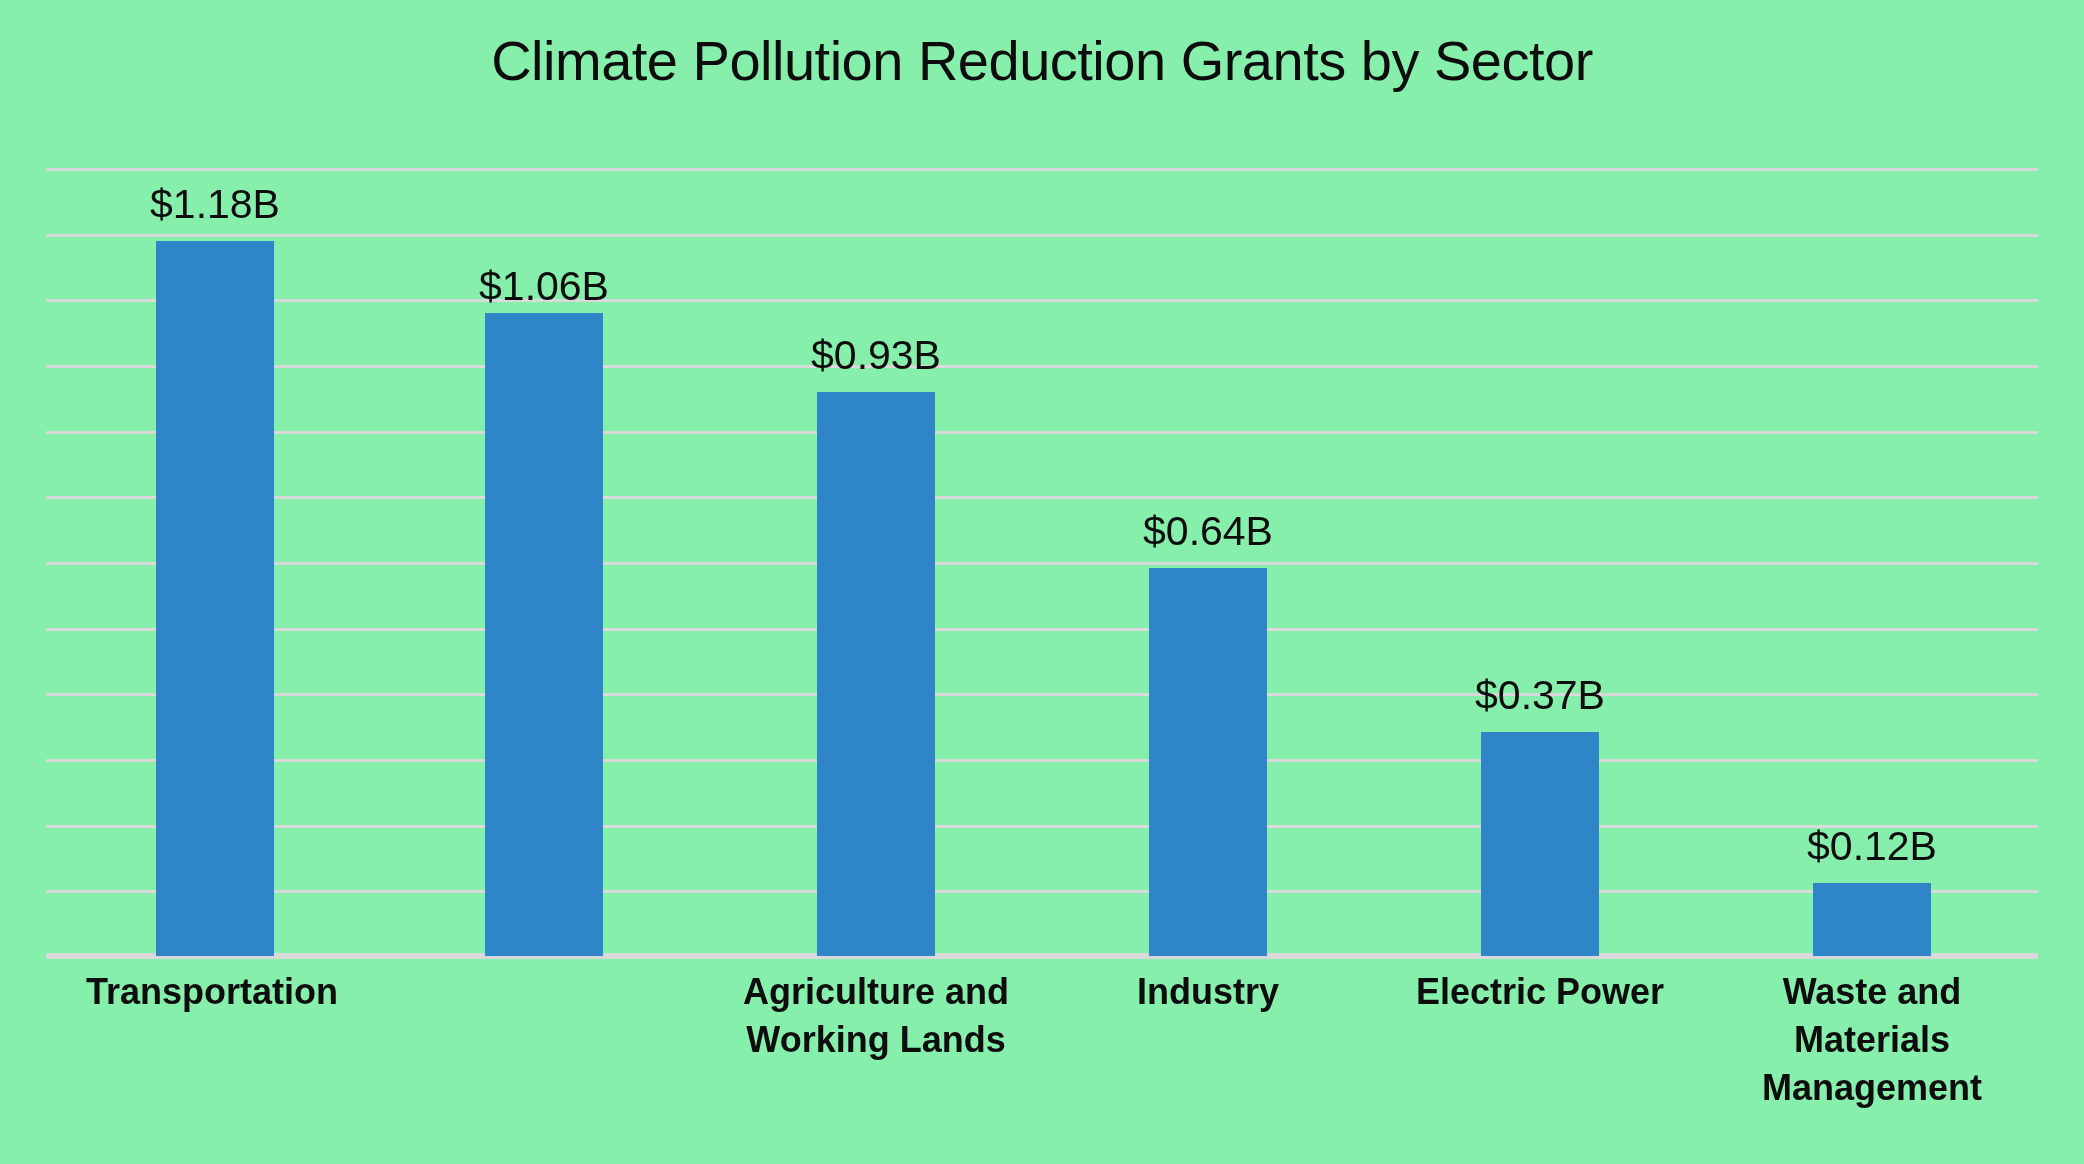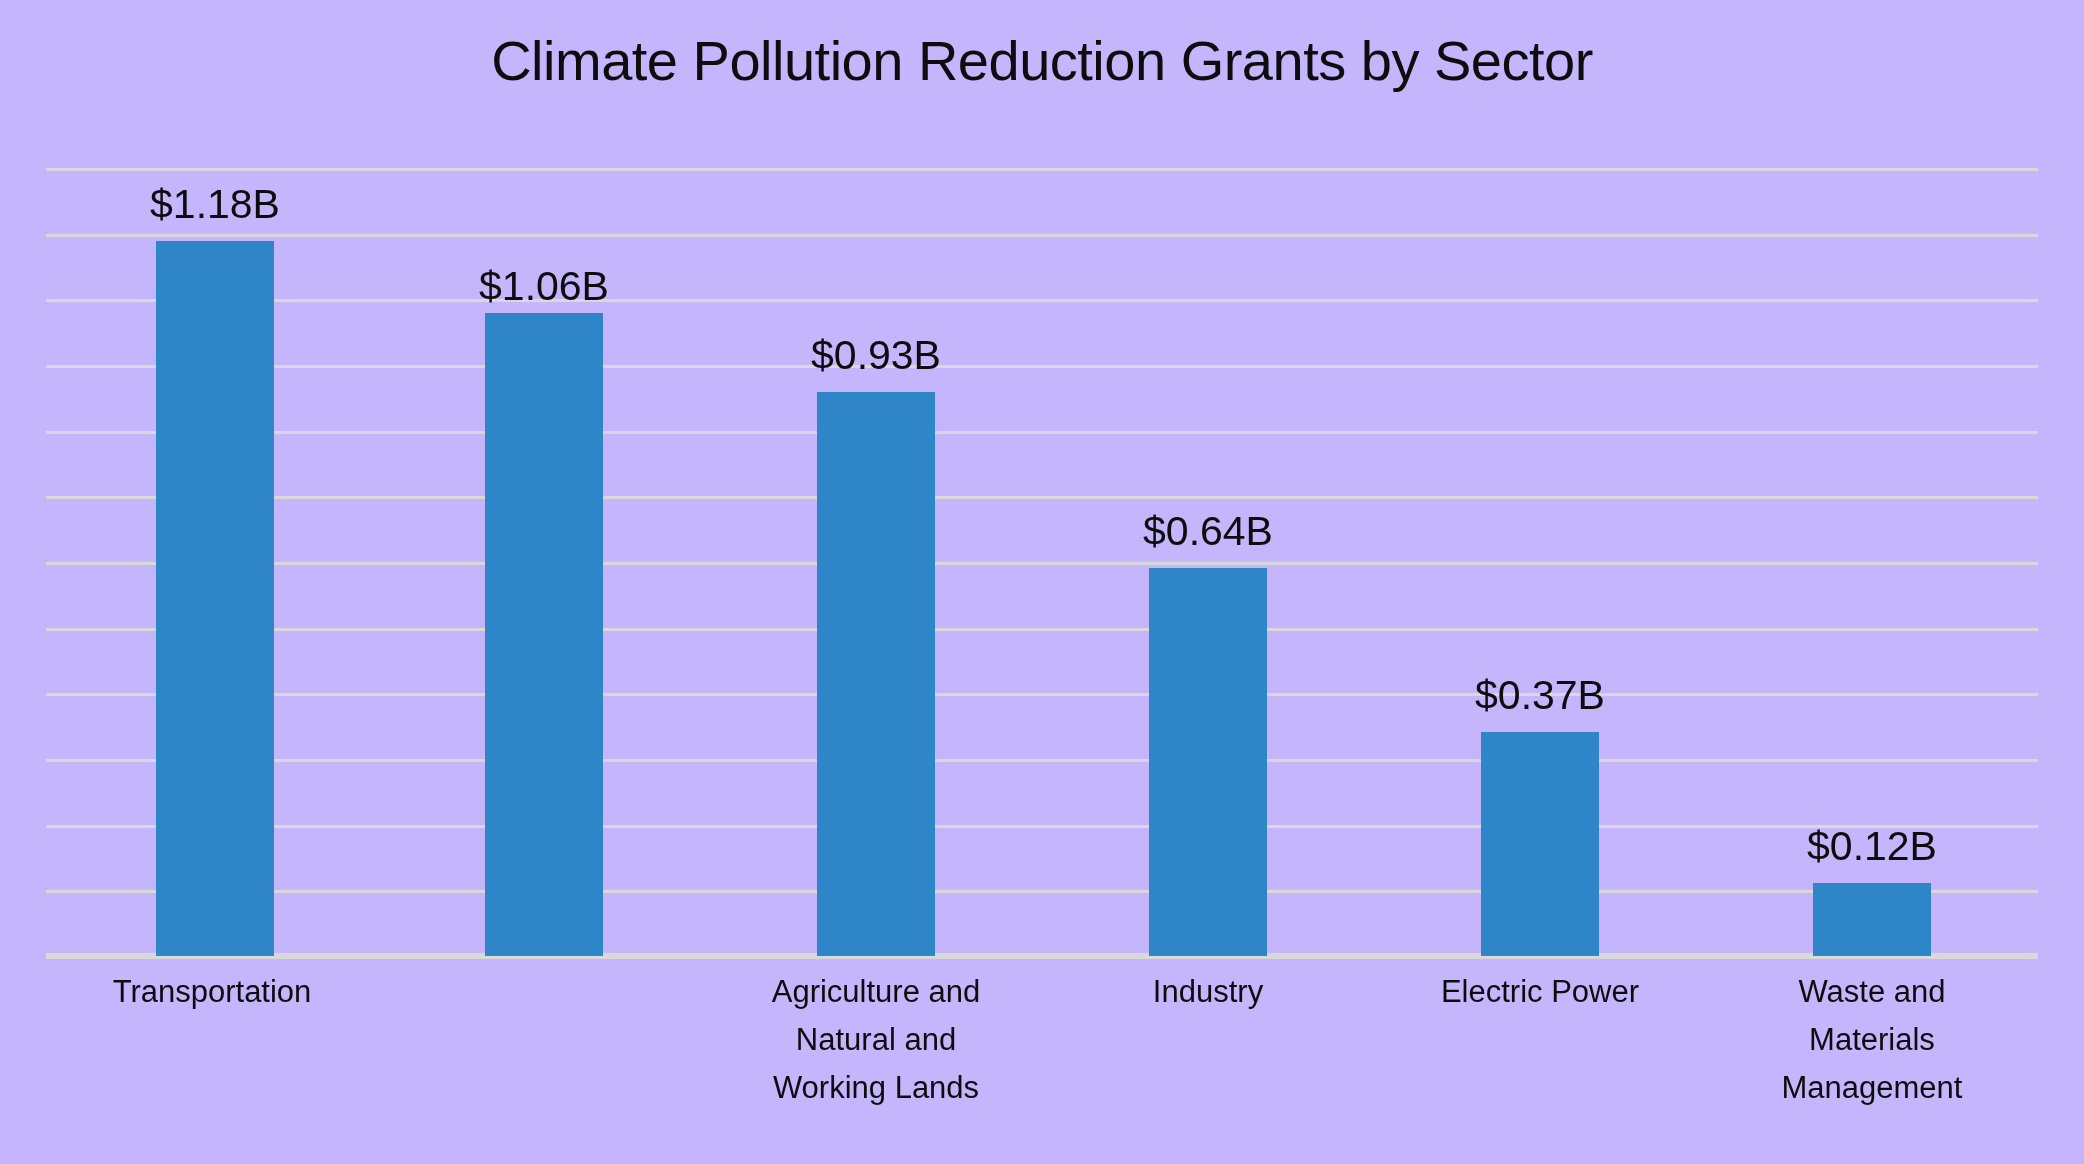--- a/index.html
+++ b/index.html
@@ -12,21 +12,21 @@
     height: 1164px;
     font-family: "Liberation Sans", sans-serif;
     color: #0d0d0d;
     overflow: hidden;
   }
 
   .chart-root {
     position: relative;
     width: 2084px;
     height: 1164px;
-    background: #c4b5fd;
+    background: #86efac;
   }
 
   
   .chart-title {
     position: absolute;
     top: 28px;
     left: 0;
     width: 2084px;
     text-align: center;
     font-size: 56px;
@@ -100,23 +100,23 @@
     left: 46px;
     top: 968px;
     width: 1992px;
     height: 190px;
   }
   .category-label {
     position: absolute;
     top: 0;
     width: 330px;
     text-align: center;
-    font-size: 31px;
+    font-size: 36px;
     line-height: 48px;
-    font-weight: 400;
+    font-weight: 700;
     color: #0d0d0d;
   }
   .category-label .cat-line {
     display: block;
   }
 </style>
 </head>
 <body>
 
 <div class="chart-root">
@@ -167,21 +167,20 @@
         </div>
       </div>
   </div>
 
   <div class="categories-layer" id="categories-layer">
       <div class="category-label" style="left: 1px;">
         <span class="cat-line">Transportation</span>
       </div>
       <div class="category-label" style="left: 665px;">
         <span class="cat-line">Agriculture and</span>
-        <span class="cat-line">Natural and</span>
         <span class="cat-line">Working Lands</span>
       </div>
       <div class="category-label" style="left: 997px;">
         <span class="cat-line">Industry</span>
       </div>
       <div class="category-label" style="left: 1329px;">
         <span class="cat-line">Electric Power</span>
       </div>
       <div class="category-label" style="left: 1661px;">
         <span class="cat-line">Waste and</span>

